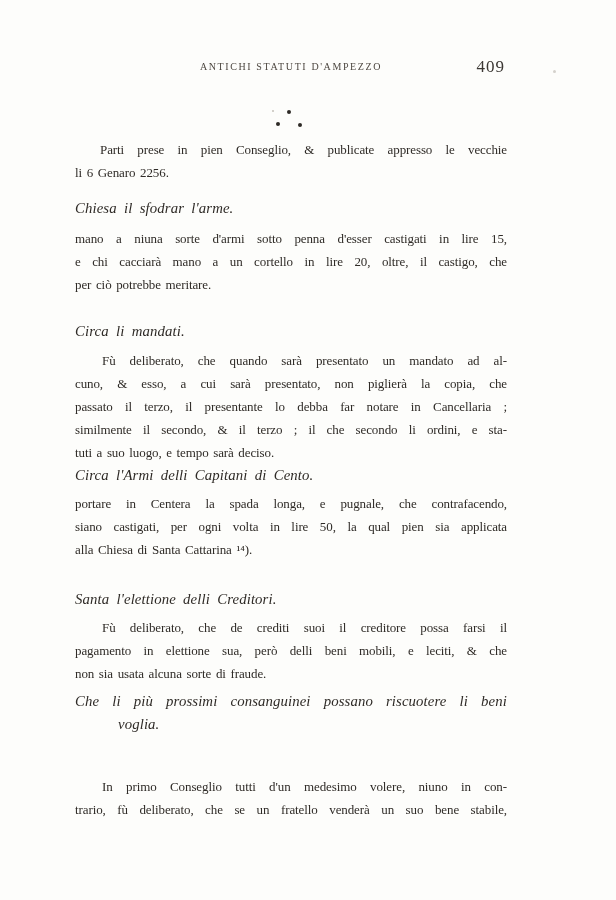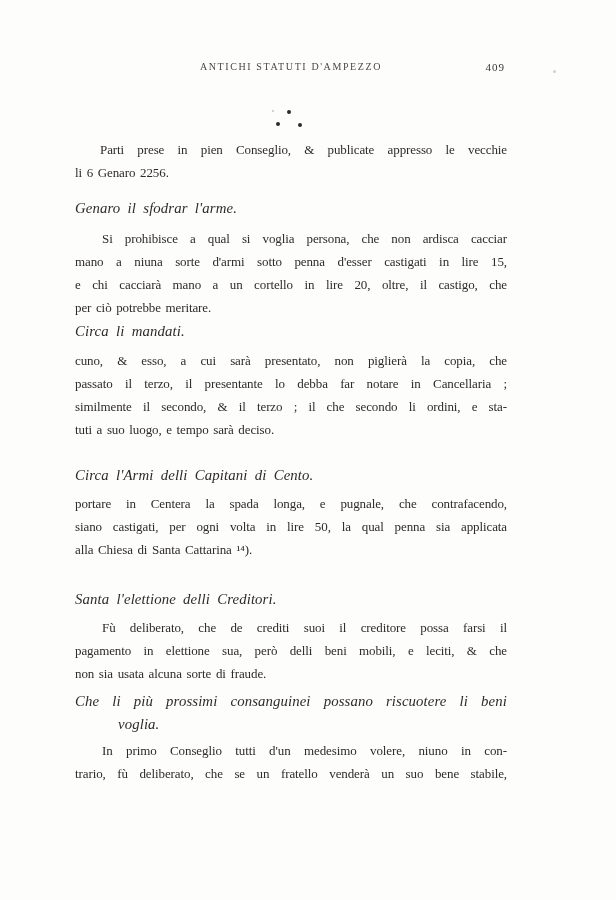--- a/index.html
+++ b/index.html
@@ -33,21 +33,21 @@
   .running-title{
     display:block;text-align:center;
     font-size:10px;line-height:14px;
     letter-spacing:1.6px;
     font-variant:small-caps;
     text-transform:uppercase;
     color:#4d4740;
   }
   .page-number{
     position:absolute;right:2px;top:-1px;
-    font-size:11px;line-height:16px;
+    font-size:17px;line-height:16px;
     letter-spacing:1px;
     color:#3b3733;
   }
   .asterism{position:absolute;left:270px;top:105px;width:40px;height:26px;}
   .dot{position:absolute;background:#2e2a26;border-radius:50%;}
   .d1{width:4px;height:4px;left:17px;top:5px;}
   .d2{width:4px;height:4px;left:6px;top:17px;}
   .d3{width:4px;height:4px;left:28px;top:18px;}
   .speck{position:absolute;border-radius:50%;}
   .s1{width:3px;height:3px;left:553px;top:70px;background:#d4d1cc;}
@@ -71,59 +71,59 @@
     <i class="dot d2"></i>
     <i class="dot d3"></i>
   </div>
 
   <div class="block" style="top:138px">
     <div class="line jl ind-sm">Parti prese in pien Conseglio, &amp; publicate appresso le vecchie</div>
     <div class="line">li 6 Genaro 2256.</div>
   </div>
 
   <div class="block heading" style="top:197px">
-    <div class="line">Genaro il sfodrar l'arme.</div>
+    <div class="line">Chiesa il sfodrar l'arme.</div>
   </div>
   <div class="block" style="top:227px">
-    <div class="line jl ind">Si prohibisce a qual si voglia persona, che non ardisca cacciar</div>
     <div class="line jl">mano a niuna sorte d'armi sotto penna d'esser castigati in lire 15,</div>
     <div class="line jl">e chi cacciarà mano a un cortello in lire 20, oltre, il castigo, che</div>
     <div class="line">per ciò potrebbe meritare.</div>
   </div>
 
   <div class="block heading" style="top:320px">
     <div class="line">Circa li mandati.</div>
   </div>
   <div class="block" style="top:349px">
+    <div class="line jl ind">Fù deliberato, che quando sarà presentato un mandato ad al-</div>
     <div class="line jl">cuno, &amp; esso, a cui sarà presentato, non piglierà la copia, che</div>
     <div class="line jl">passato il terzo, il presentante lo debba far notare in Cancellaria ;</div>
     <div class="line jl">similmente il secondo, &amp; il terzo ; il che secondo li ordini, e sta-</div>
     <div class="line">tuti a suo luogo, e tempo sarà deciso.</div>
   </div>
 
   <div class="block heading" style="top:464px">
     <div class="line">Circa l'Armi delli Capitani di Cento.</div>
   </div>
   <div class="block" style="top:492px">
     <div class="line jl">portare in Centera la spada longa, e pugnale, che contrafacendo,</div>
-    <div class="line jl">siano castigati, per ogni volta in lire 50, la qual penna sia applicata</div>
+    <div class="line jl">siano castigati, per ogni volta in lire 50, la qual pien sia applicata</div>
     <div class="line">alla Chiesa di Santa Cattarina ¹⁴).</div>
   </div>
 
   <div class="block heading" style="top:588px">
     <div class="line">Santa l'elettione delli Creditori.</div>
   </div>
   <div class="block" style="top:616px">
     <div class="line jl ind">Fù deliberato, che de crediti suoi il creditore possa farsi il</div>
     <div class="line jl">pagamento in elettione sua, però delli beni mobili, e leciti, &amp; che</div>
     <div class="line">non sia usata alcuna sorte di fraude.</div>
   </div>
 
   <div class="block heading" style="top:690px">
     <div class="line jl">Che li più prossimi consanguinei possano riscuotere li beni</div>
     <div class="line h2nd">voglia.</div>
   </div>
-  <div class="block" style="top:739px">
+  <div class="block" style="top:775px">
     <div class="line jl ind">In primo Conseglio tutti d'un medesimo volere, niuno in con-</div>
     <div class="line jl">trario, fù deliberato, che se un fratello venderà un suo bene stabile,</div>
   </div>
 
 </div>
 
 </body></html>

